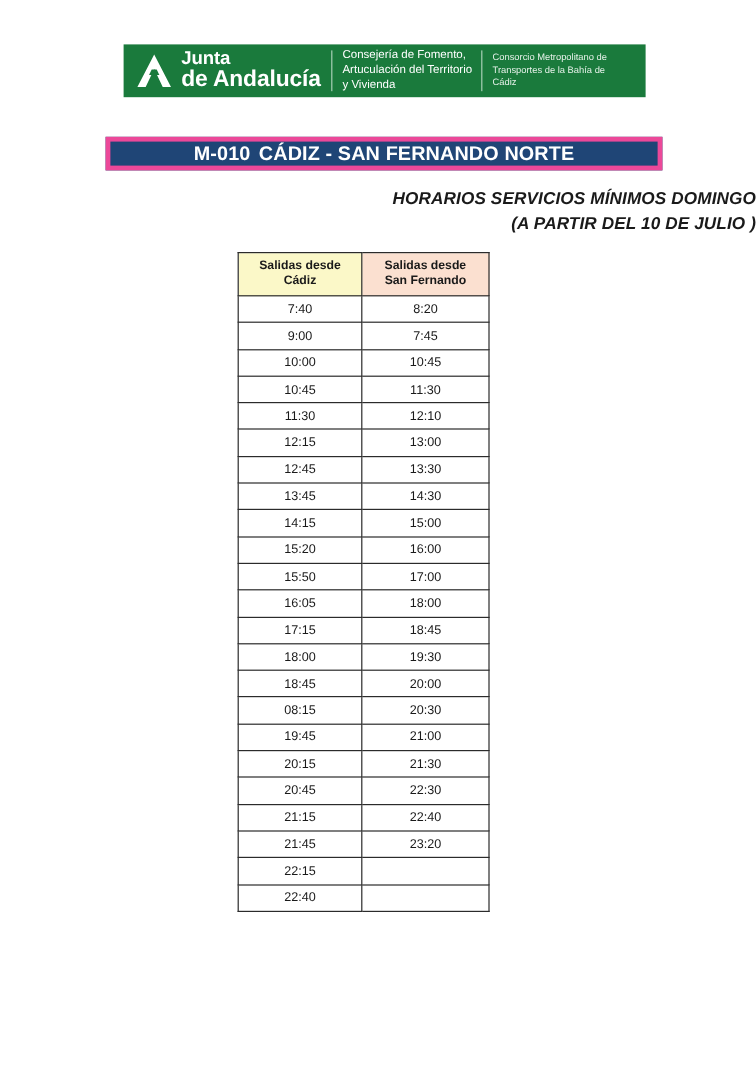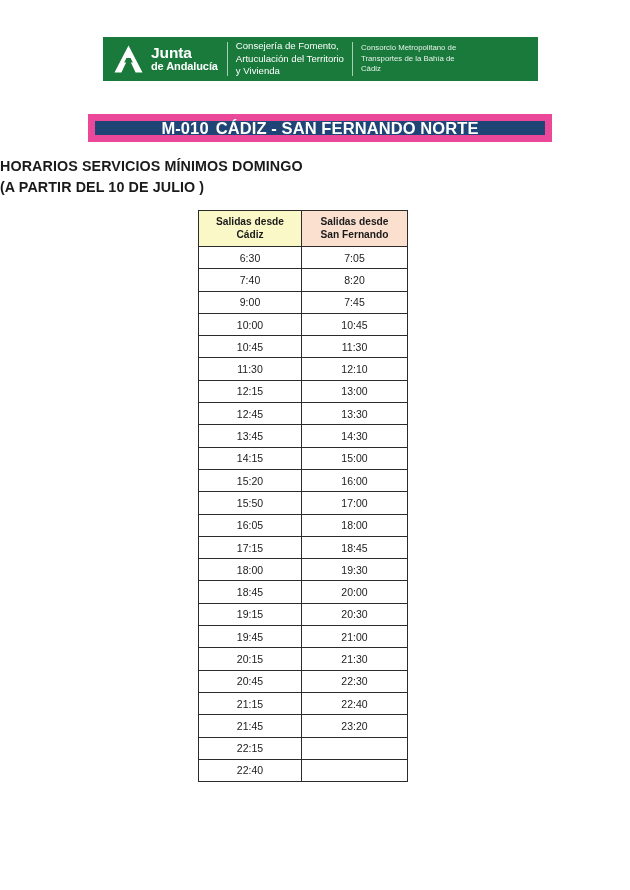--- a/index.html
+++ b/index.html
@@ -52,21 +52,21 @@
   .brand-mark svg { display: block; }
   .brand-wordmark {
     color: #ffffff;
     font-weight: bold;
     line-height: 1.02;
     font-size: 15.5px;
     letter-spacing: -0.1px;
     white-space: nowrap;
   }
   .brand-wordmark .line1 { display: block; font-size: 15.5px; }
-  .brand-wordmark .line2 { display: block; font-size: 11px; }
+  .brand-wordmark .line2 { display: block; font-size: 19px; }
 
   .brand-divider {
     width: 1px;
     background: #a8cfb6;
     margin: 5px 0 5px 0;
     flex: 0 0 auto;
   }
 
   .brand-dept {
     color: #ffffff;
@@ -92,42 +92,43 @@
   }
 
   
   .route-bar {
     position: absolute;
     left: 88px;
     top: 114px;
     width: 464px;
     height: 28px;
     background: #1f4576;
-    border: 7px solid #ec4899;
+    border: 4px solid #ec4899;
     box-sizing: border-box;
     display: flex;
     align-items: center;
     justify-content: center;
   }
   .route-title {
     color: #ffffff;
     font-weight: bold;
     font-size: 16.5px;
     letter-spacing: 0.1px;
     white-space: nowrap;
   }
   .route-title .code { margin-right: 7px; }
 
   
   .subtitle {
     position: absolute;
     left: 0;
     top: 156px;
     width: 630px;
-    text-align: left;
+    text-align: right;
+    font-style: italic;
   }
   .subtitle .line {
     display: block;
     font-weight: bold;
     font-size: 14.3px;
     color: #1a1a1a;
     line-height: 21px;
     letter-spacing: 0.1px;
   }
 
@@ -225,24 +226,20 @@
             <span>Cádiz</span>
           </th>
           <th class="col-dest">
             <span>Salidas desde</span><br>
             <span>San Fernando</span>
           </th>
         </tr>
       </thead>
       <tbody id="timetable-body">
           <tr>
-            <td>6:30</td>
-            <td>7:05</td>
-          </tr>
-          <tr>
             <td>7:40</td>
             <td>8:20</td>
           </tr>
           <tr>
             <td>9:00</td>
             <td>7:45</td>
           </tr>
           <tr>
             <td>10:00</td>
             <td>10:45</td>
@@ -289,21 +286,21 @@
           </tr>
           <tr>
             <td>18:00</td>
             <td>19:30</td>
           </tr>
           <tr>
             <td>18:45</td>
             <td>20:00</td>
           </tr>
           <tr>
-            <td>19:15</td>
+            <td>08:15</td>
             <td>20:30</td>
           </tr>
           <tr>
             <td>19:45</td>
             <td>21:00</td>
           </tr>
           <tr>
             <td>20:15</td>
             <td>21:30</td>
           </tr>

